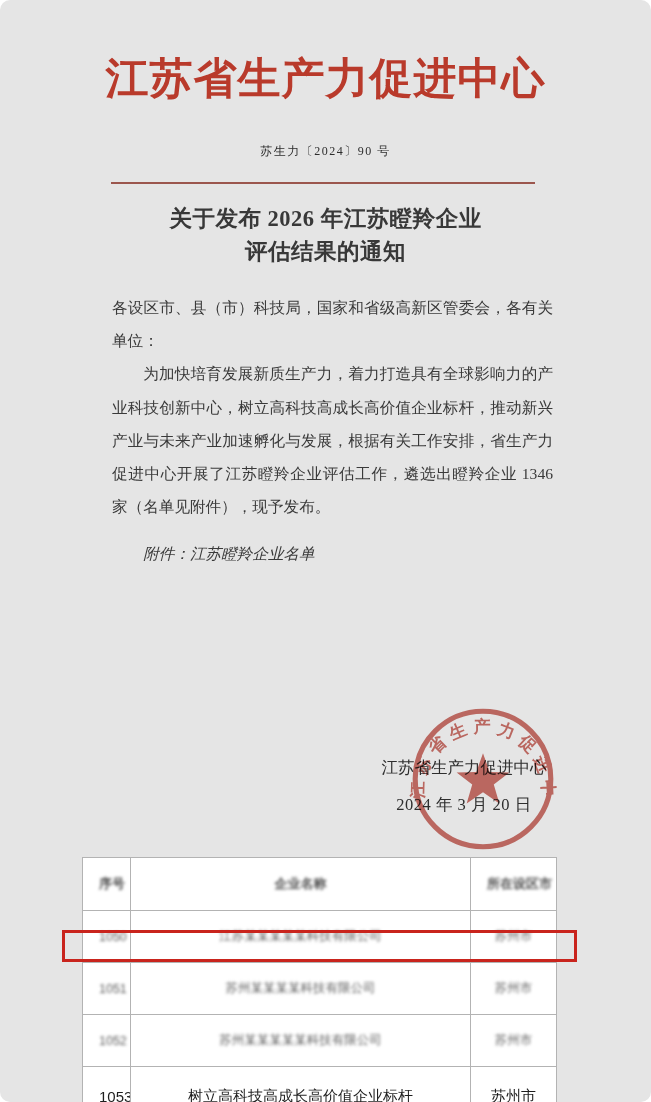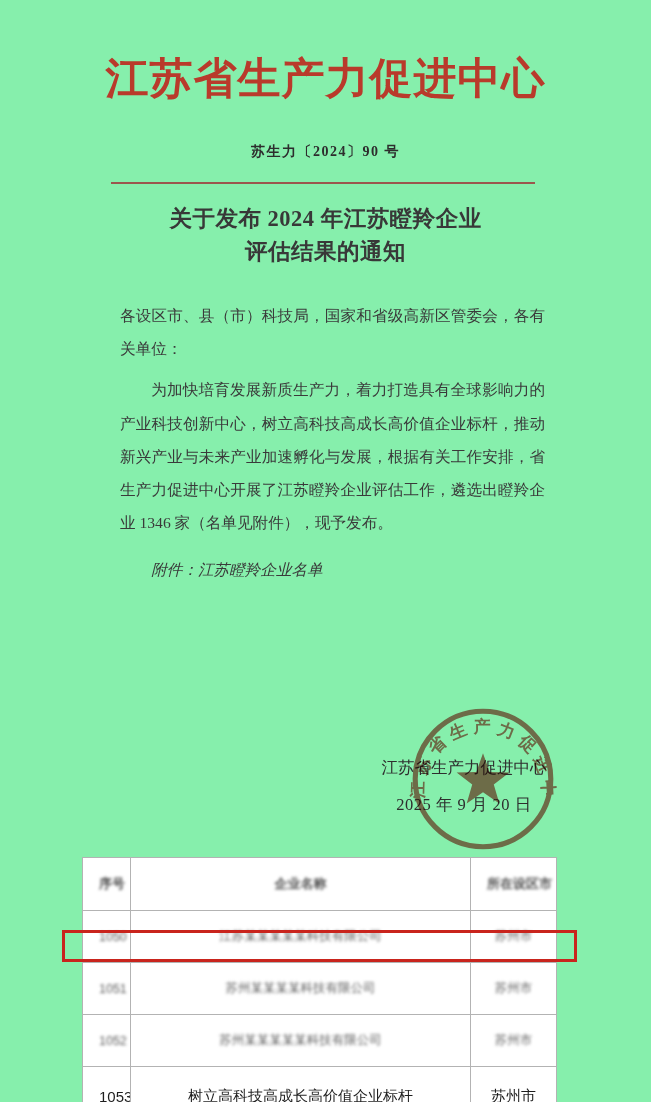--- a/index.html
+++ b/index.html
@@ -1,44 +1,45 @@
 <!DOCTYPE html>
 <html><head>
 <meta charset="utf-8">
 <style>
   html,body { margin:0; padding:0; background:#ffffff; }
   .page {
     position:relative; width:651px; height:1102px;
-    background:#86efac; overflow:hidden;
+    background:#e5e5e5; overflow:hidden;
     font-family:"Liberation Serif","DejaVu Serif",serif;
+    border-radius:10px;
   }
   .org-title {
     position:absolute; top:50px; left:0; width:100%;
     text-align:center; font-size:43px; font-weight:700;
     color:#b93a2b; letter-spacing:1px; margin:0;
   }
   .doc-number {
     position:absolute; top:143px; left:0; width:100%;
-    text-align:center; font-size:14px; color:#2d2d2d; letter-spacing:1.5px;font-weight:bold;
+    text-align:center; font-size:12px; color:#2d2d2d; letter-spacing:1.5px;
   }
   .red-rule {
     position:absolute; top:182px; left:111px; width:424px; height:2px;
     background:#9b564d;
   }
   .doc-title {
     position:absolute; top:202px; left:0; width:100%;
     text-align:center; font-size:22.5px; font-weight:700;
     color:#383838; line-height:33px; letter-spacing:0.5px;
   }
   .body-text {
     position:absolute; top:291px; left:112px; width:441px;
     font-size:15.6px; line-height:33.2px; color:#3a3a3a;
     text-align:justify;
   }
-  .body-text p { margin:8px; }
+  .body-text p { margin:0; }
   .body-text p.indent { text-indent:2em; }
   .body-text p.attachment { margin-top:14px; text-indent:2em;font-style:italic; }
   .sign-block {
     position:absolute; top:757px; left:368px; width:192px;
     text-align:center; font-size:16.5px; color:#2e2e2e;
   }
   .sign-date { margin-top:15px; letter-spacing:0.5px; }
   .seal {
     position:absolute; left:407px; top:703px; width:152px; height:152px;
     opacity:0.82; mix-blend-mode:multiply; pointer-events:none;
@@ -72,33 +73,33 @@
 
 <div class="page">
 
   <h1 class="org-title">江苏省生产力促进中心</h1>
 
   <div class="doc-number">苏生力〔2024〕90 号</div>
 
   <div class="red-rule"></div>
 
   <div class="doc-title">
-    <div>关于发布 2024 年江苏瞪羚企业</div>
+    <div>关于发布 2026 年江苏瞪羚企业</div>
     <div>评估结果的通知</div>
   </div>
 
   <div class="body-text">
     <p>各设区市、县（市）科技局，国家和省级高新区管委会，各有关单位：</p>
     <p class="indent">为加快培育发展新质生产力，着力打造具有全球影响力的产业科技创新中心，树立高科技高成长高价值企业标杆，推动新兴产业与未来产业加速孵化与发展，根据有关工作安排，省生产力促进中心开展了江苏瞪羚企业评估工作，遴选出瞪羚企业 1346 家（名单见附件），现予发布。</p>
     <p class="attachment">附件：江苏瞪羚企业名单</p>
   </div>
 
   <div class="sign-block">
     <div>江苏省生产力促进中心</div>
-    <div class="sign-date">2025 年 9 月 20 日</div>
+    <div class="sign-date">2024 年 3 月 20 日</div>
   </div>
 
   <svg class="seal" viewBox="0 0 148 148">
     <circle cx="74" cy="74" r="66" fill="none" stroke="#c4544a" stroke-width="5"></circle>
     <polygon fill="#c4544a" points="74,49 80.5,67.1 99.7,67.7 84.5,79.4 89.9,97.8 74,87 58.1,97.8 63.5,79.4 48.3,67.7 67.5,67.1"></polygon>
     <defs>
       <path id="sealArc" d="M 17,97 A 58,58 0 1 1 131,97" fill="none"></path>
     </defs>
     <text font-size="16.5" fill="#c4544a" font-weight="700" font-family="Liberation Serif, DejaVu Serif, serif">
       <textPath href="#sealArc" startOffset="4" textLength="216">江苏省生产力促进中心</textPath>

